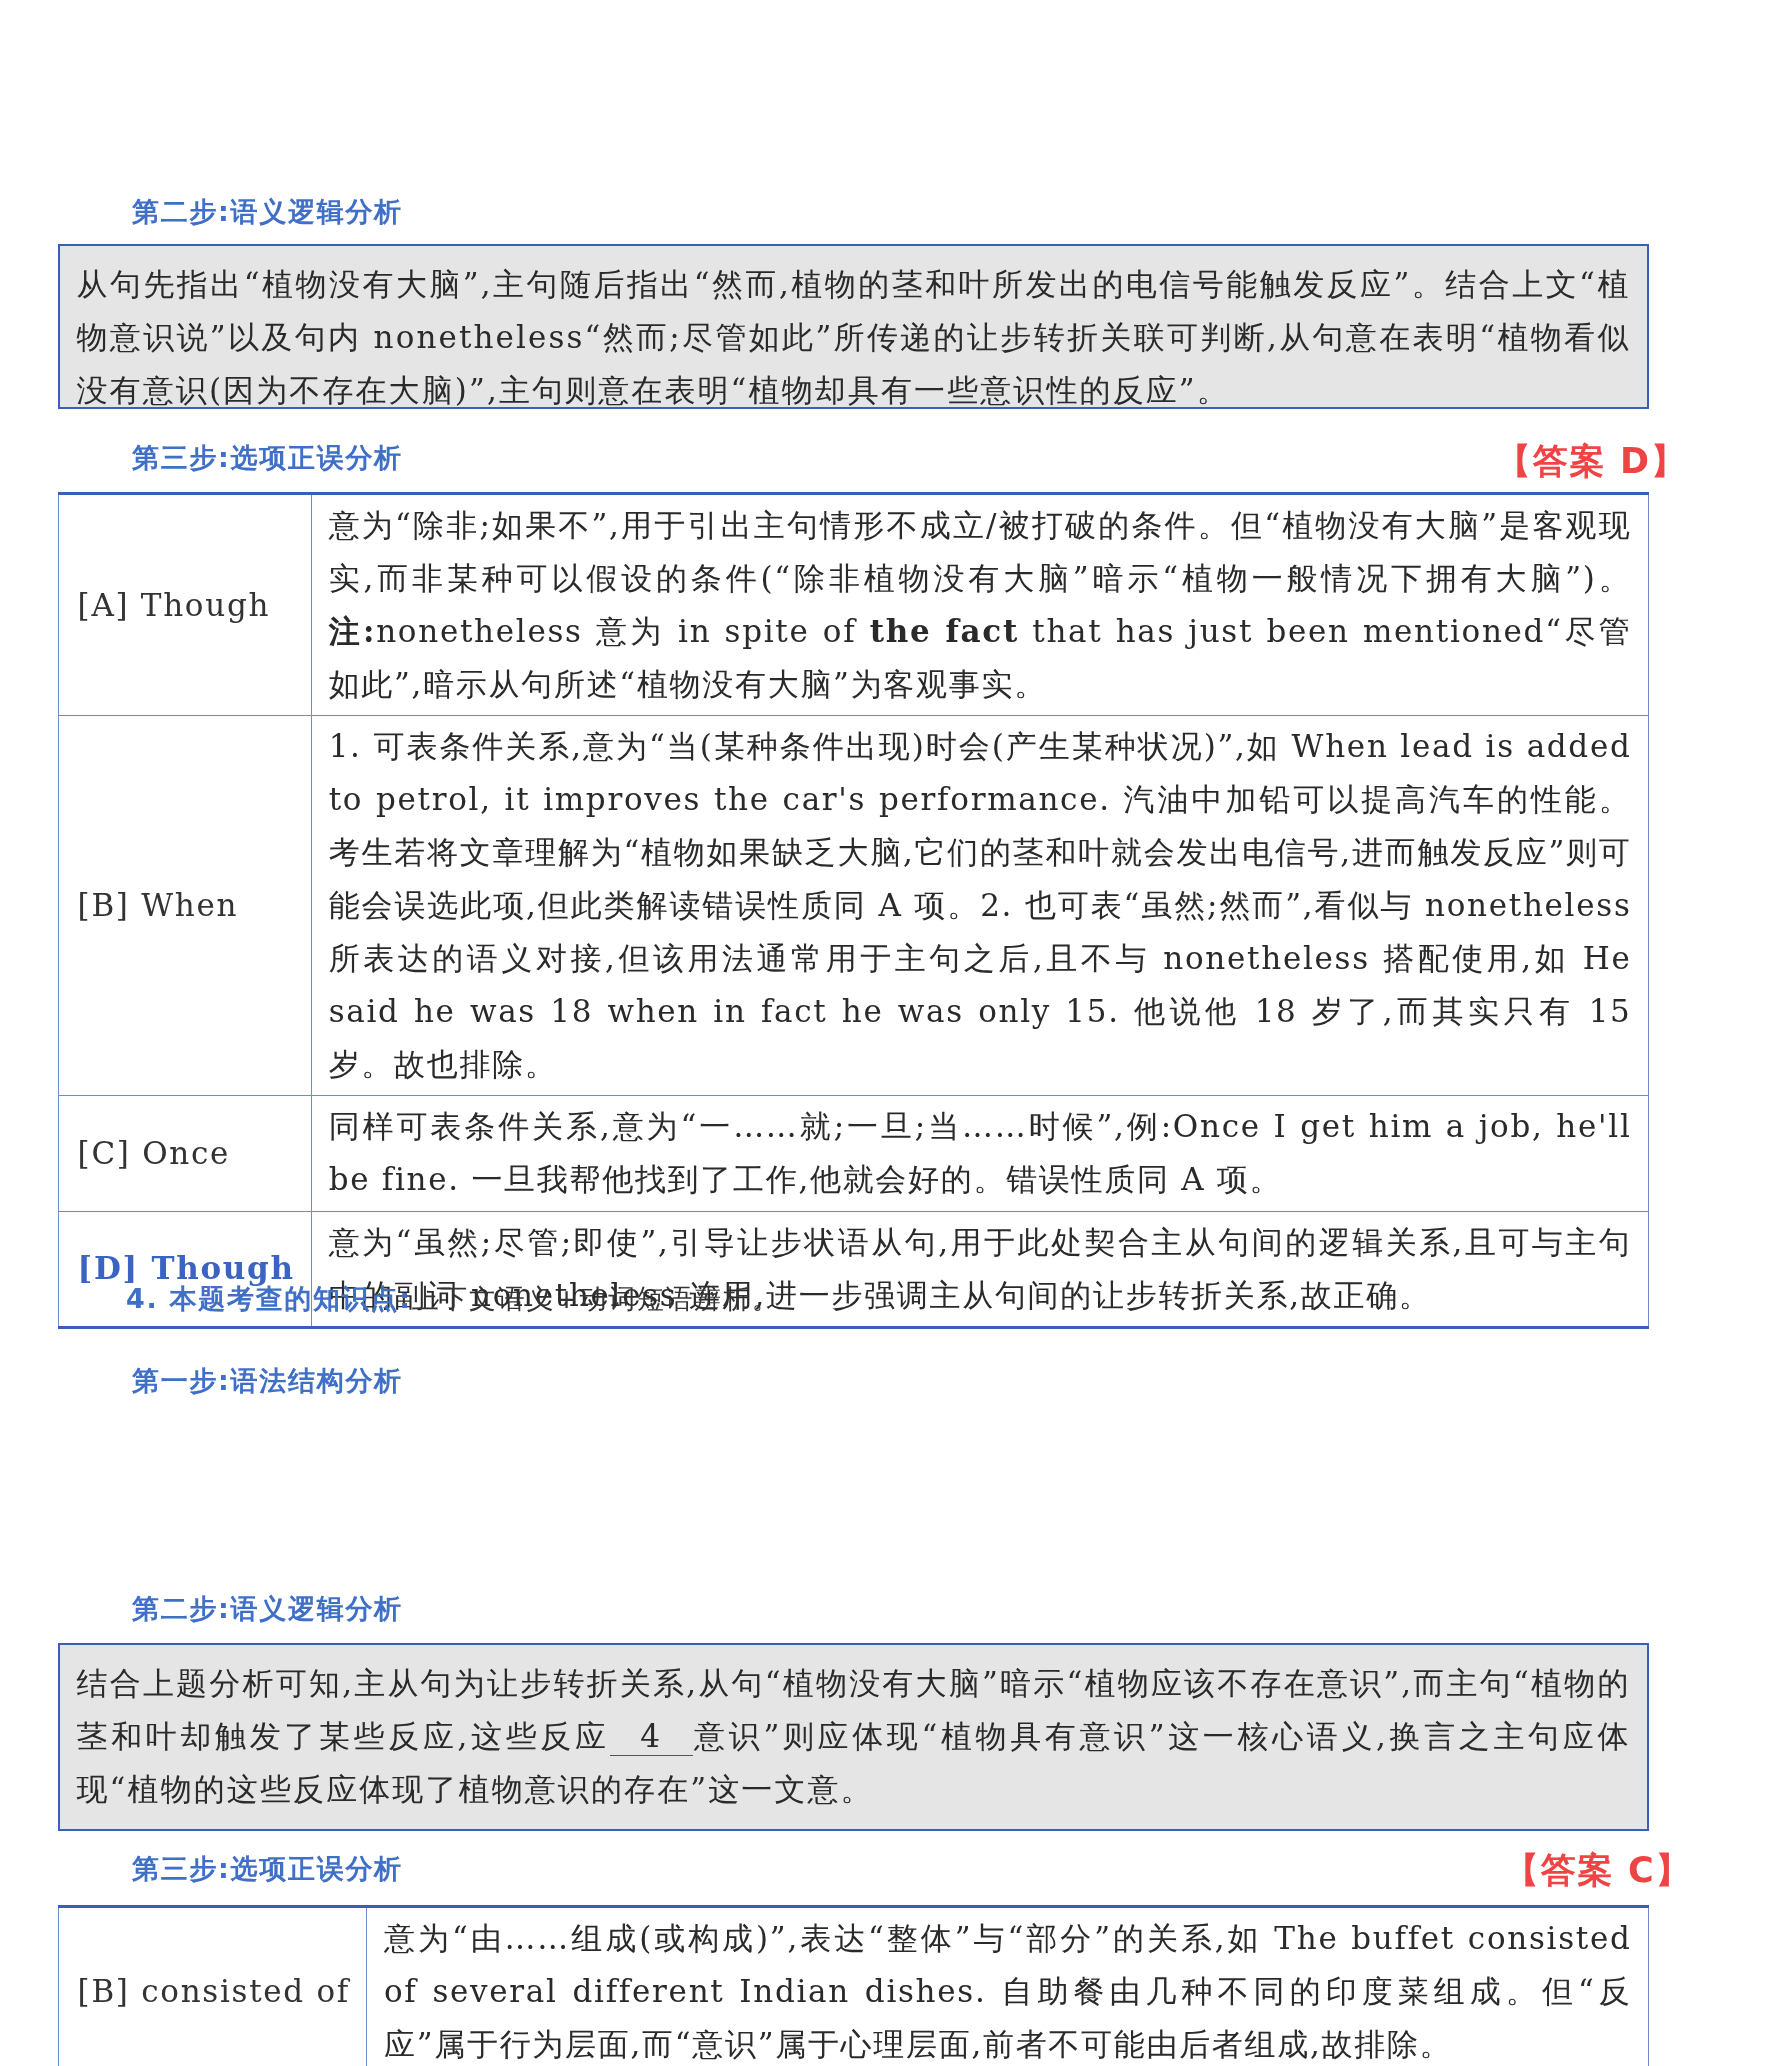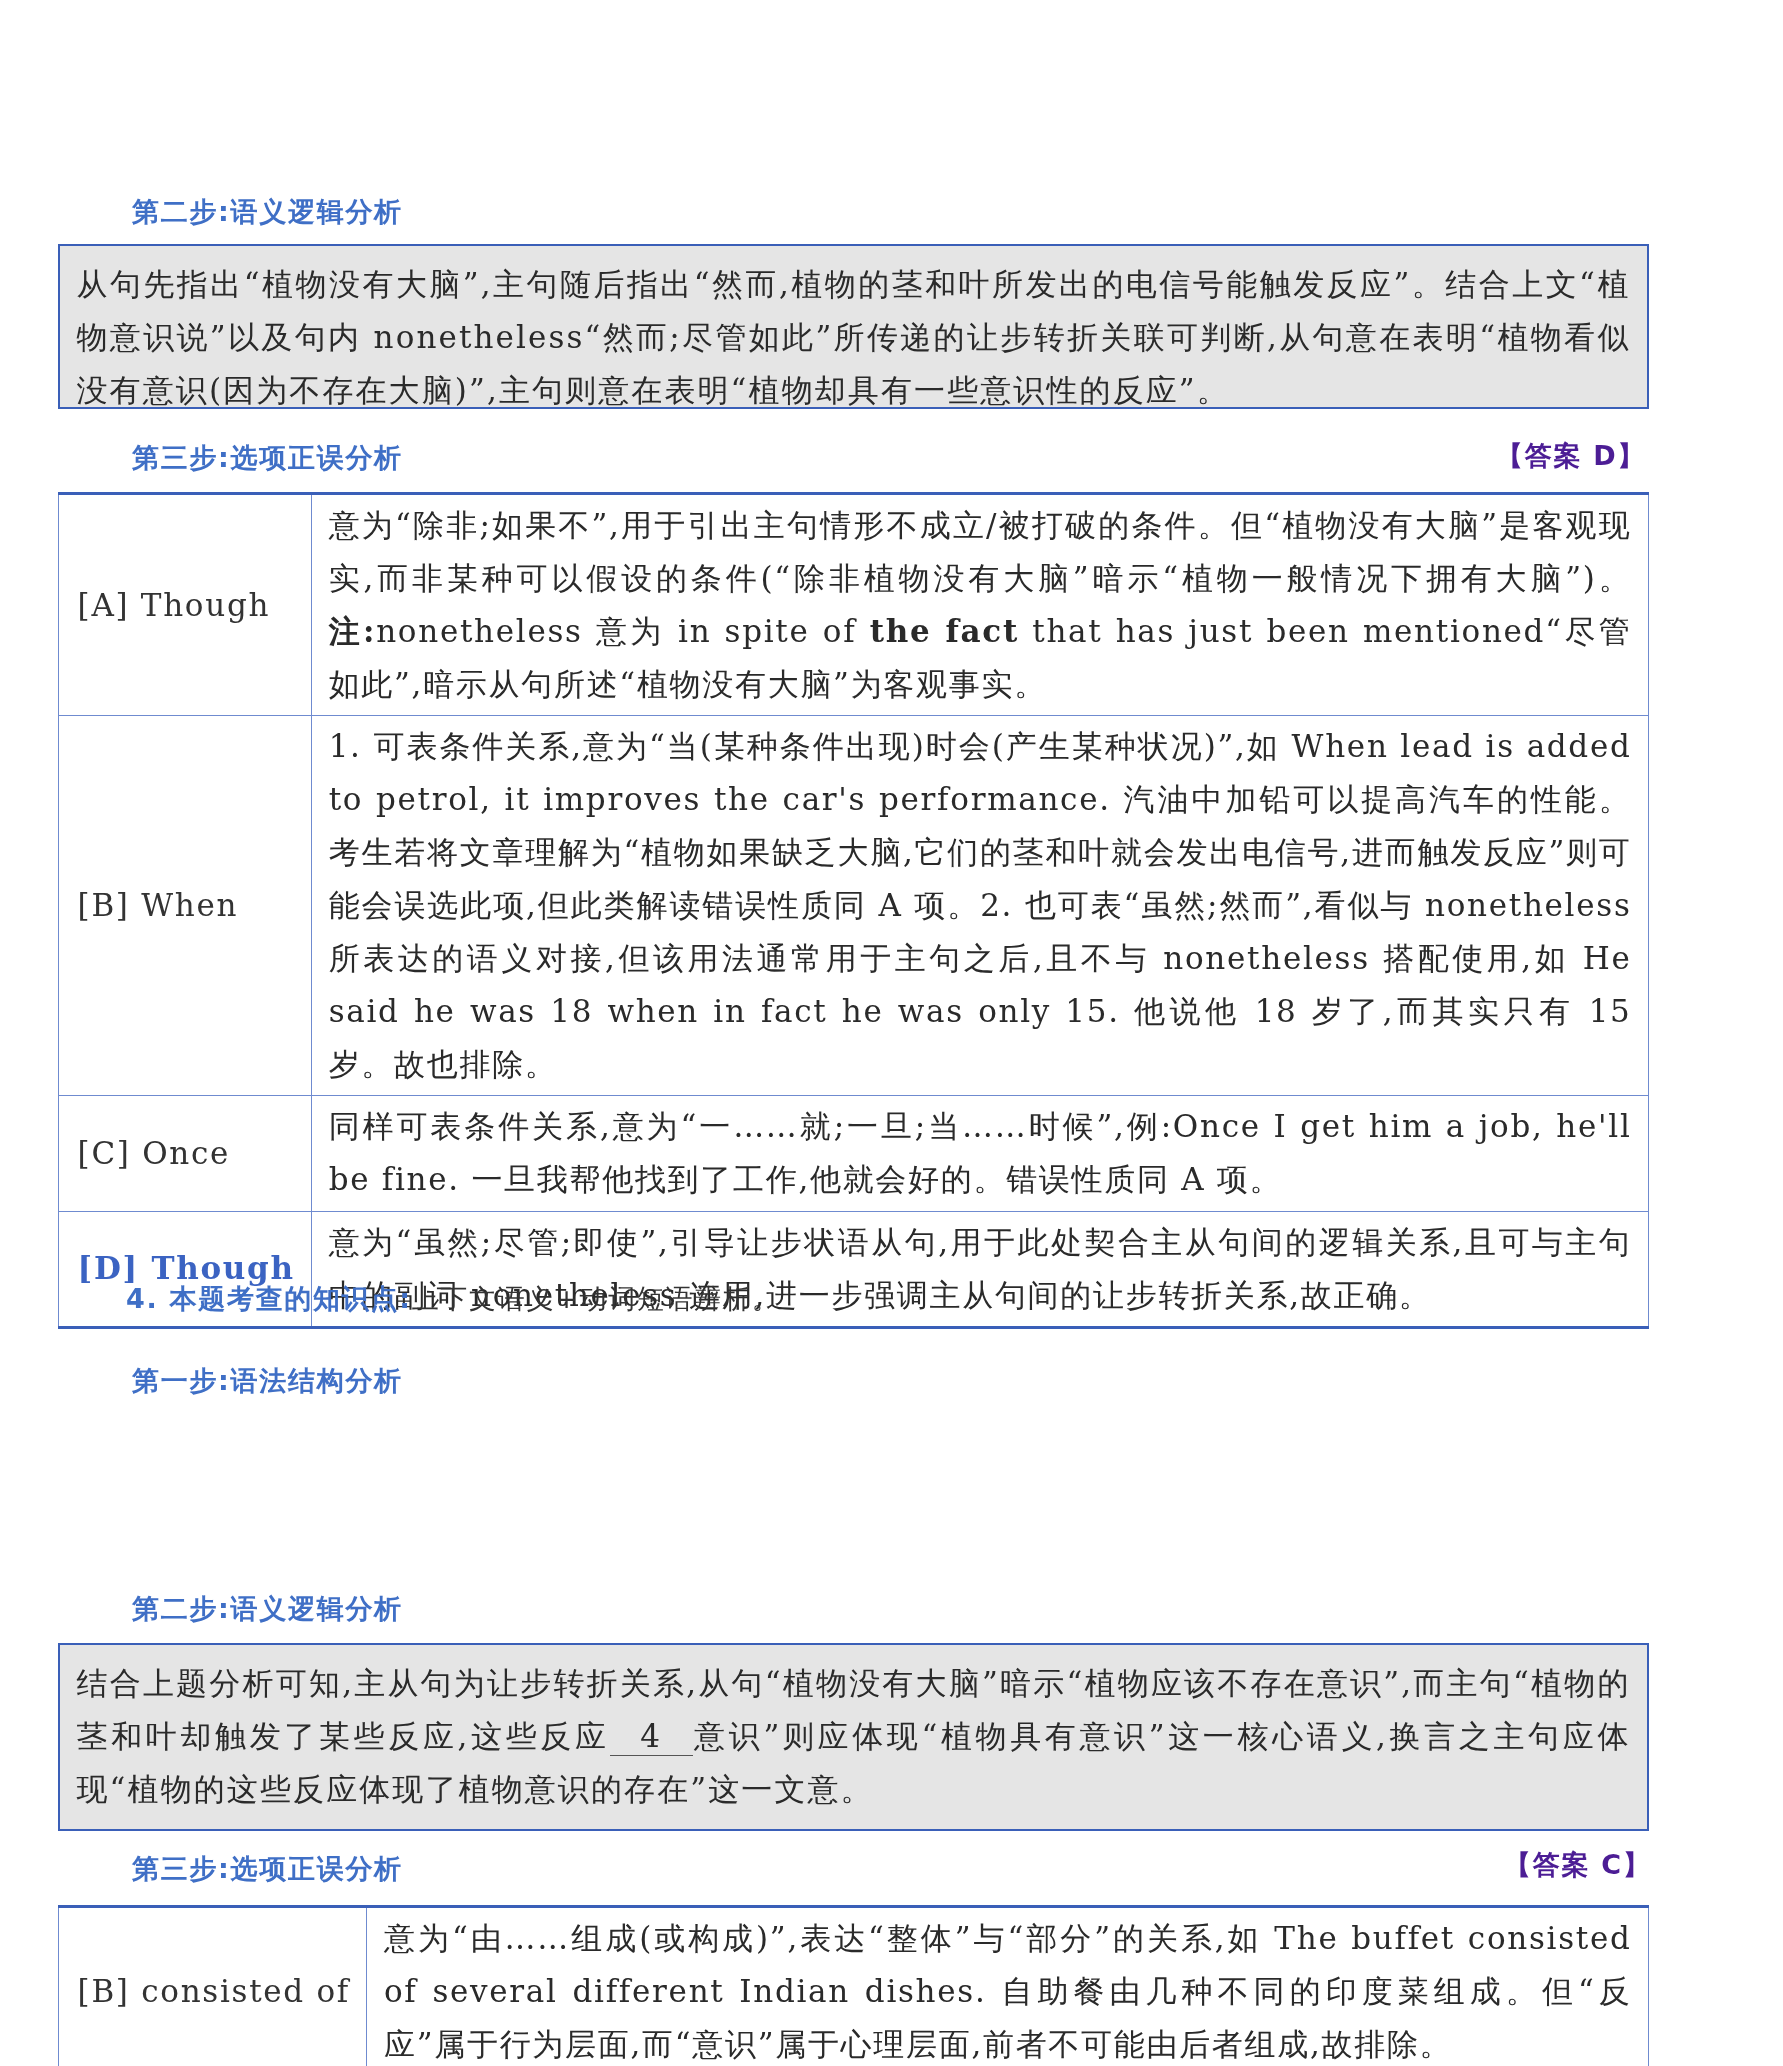--- a/index.html
+++ b/index.html
@@ -12,21 +12,21 @@
   .faded-header {
     position: absolute; left: 508px; top: 132px; width: 826px; height: 29px;
     color: #eef1f7; font-size: 23px; letter-spacing: 2.5px;
   }
   .step-title {
     position: absolute; font-family: "DejaVu Sans", "Liberation Sans", sans-serif;
     color: #3f6fc6; font-size: 27px; letter-spacing: 1.7px; font-weight: bold;
   }
   .answer-tag {
     position: absolute; font-family: "DejaVu Sans", "Liberation Sans", sans-serif;
-    color: #4c1d95; font-size: 27px; font-weight: bold; letter-spacing: 1.7px;
+    color: #ef4444; font-size: 35px; font-weight: bold; letter-spacing: 1.7px;
   }
   .knowledge {
     position: absolute; left: 126px; top: 1281px; font-size: 27px; letter-spacing: 1.7px;
     font-family: "DejaVu Sans", "Liberation Sans", sans-serif;
   }
   .knowledge .k-label { color: #3f6fc6; font-weight: bold; }
   .knowledge .k-text { color: #333; }
   .box {
     position: absolute; left: 58px; width: 1591px; box-sizing: border-box;
     border: 2.9px solid #3a5fb8; border-left-width: 2.1px;

